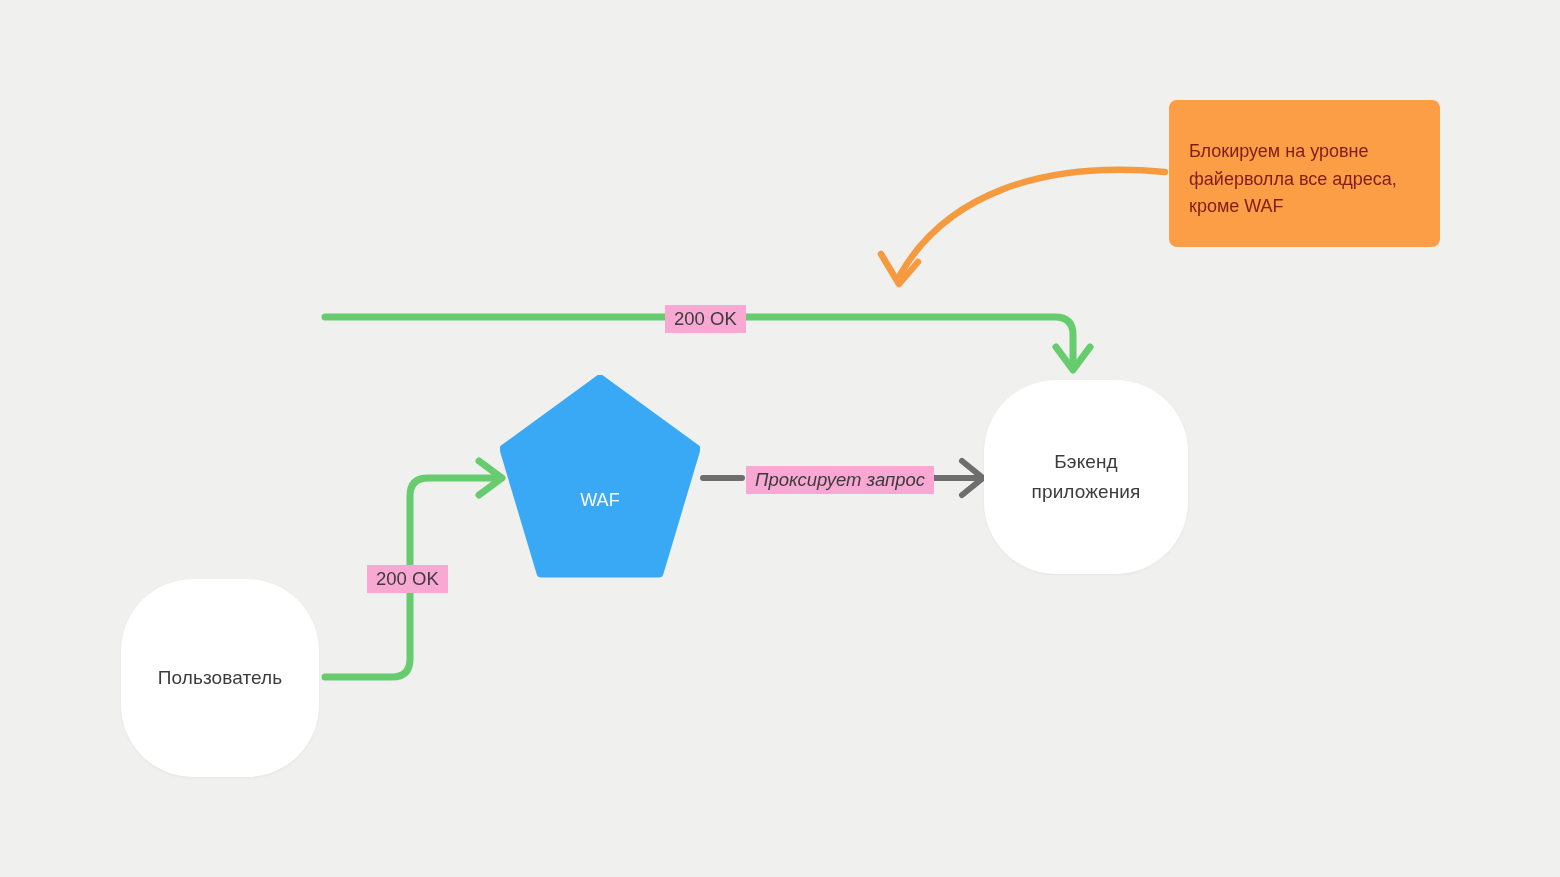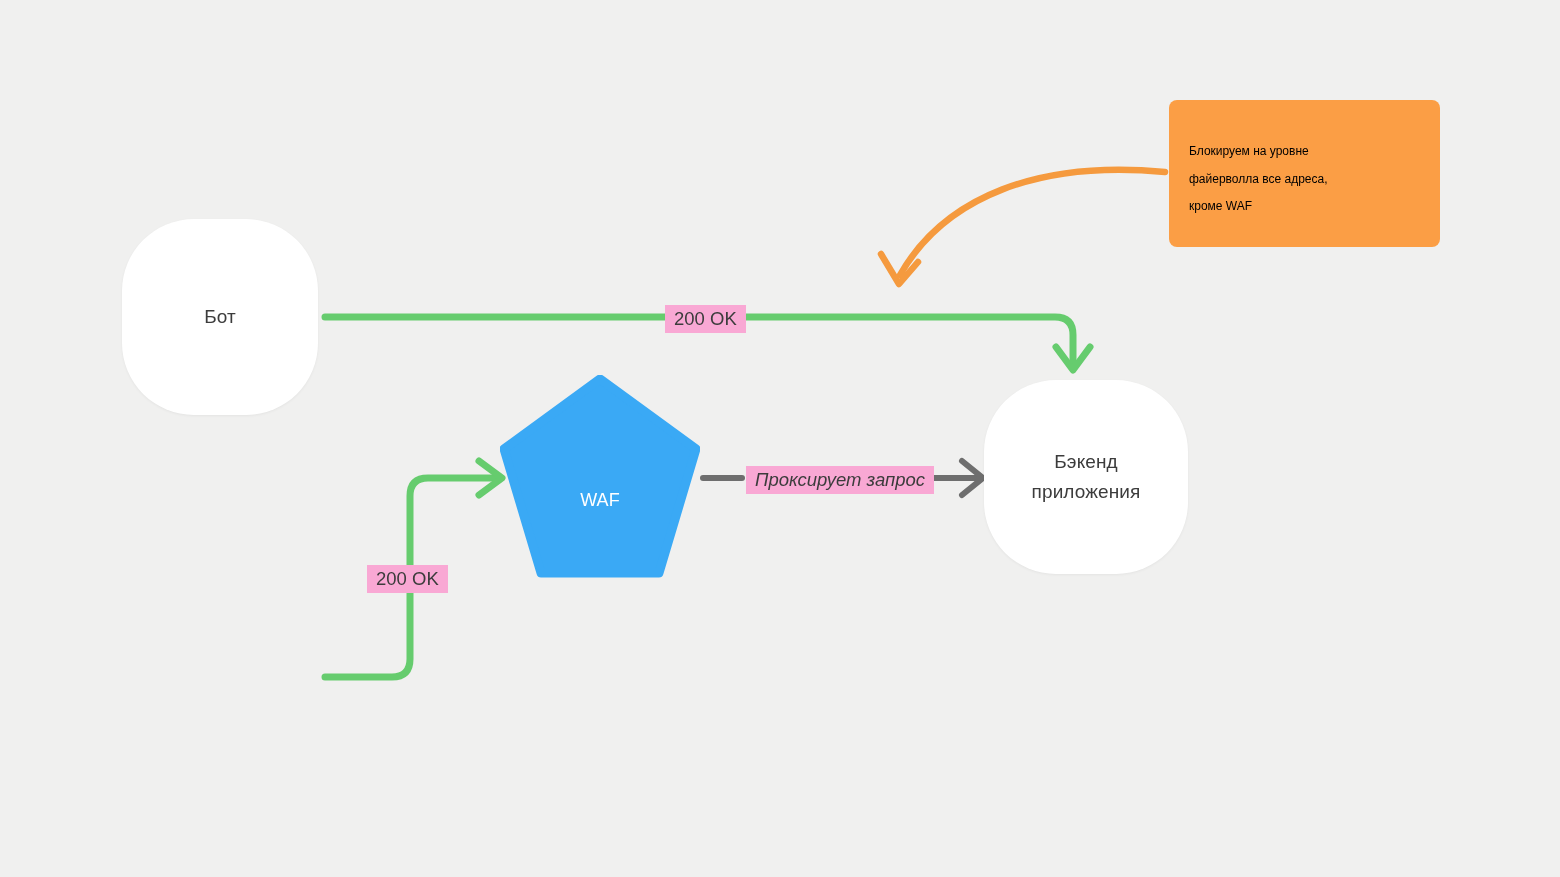--- a/index.html
+++ b/index.html
@@ -89,22 +89,22 @@
     left: 1169px;
     top: 100px;
     width: 271px;
     height: 147px;
     background: #fb9e45;
     border-radius: 8px;
     box-sizing: border-box;
     padding: 38px 22px 0 20px;
   }
   #callout .callout-text {
-    color: #000000;
-    font-size: 12px;
+    color: #7f1d1d;
+    font-size: 18px;
     line-height: 27.5px;
     white-space: pre-line;
   }
 
   
   .edge-label {
     position: absolute;
     color: #3c3c3c;
     font-size: 18.5px;
     line-height: 22px;
@@ -140,24 +140,24 @@
     <path d="M 479 461 L 502 478 L 479 495" fill="none" stroke="#66cc6e" stroke-width="7" stroke-linecap="round" stroke-linejoin="round"></path>
 
     <path d="M 703 478 L 742 478" fill="none" stroke="#6e6e6e" stroke-width="6" stroke-linecap="round"></path>
     <path d="M 932 478 L 980 478" fill="none" stroke="#6e6e6e" stroke-width="6" stroke-linecap="round"></path>
     <path d="M 962 461 L 983 478 L 962 495" fill="none" stroke="#6e6e6e" stroke-width="6" stroke-linecap="round" stroke-linejoin="round"></path>
 
     <path d="M 1165 172 C 1040 160 945 196 900 275" fill="none" stroke="#f59a3e" stroke-width="6.5" stroke-linecap="round"></path>
     <path d="M 881 254 L 899 284 L 918 262" fill="none" stroke="#f59a3e" stroke-width="6.5" stroke-linecap="round" stroke-linejoin="round"></path>
   </svg>
 
-  <div class="node squircle" id="node-bot">
-    <span class="node-label">Бот</span>
+
+  <div class="node squircle" id="node-user">
+    <span class="node-label">Пользователь</span>
   </div>
-
 
   <div class="node squircle" id="node-backend">
     <span class="node-label">Бэкенд
 приложения</span>
   </div>
 
   <div class="node" id="node-waf">
     <svg class="penta-svg" width="200" height="203" viewBox="0 0 200 203" xmlns="http://www.w3.org/2000/svg">
       <path d="M 100 4 L 196 74 L 159 198 L 41 198 L 4 74 Z" fill="#3aa9f5" stroke="#3aa9f5" stroke-width="9" stroke-linejoin="round"></path>
     </svg>

